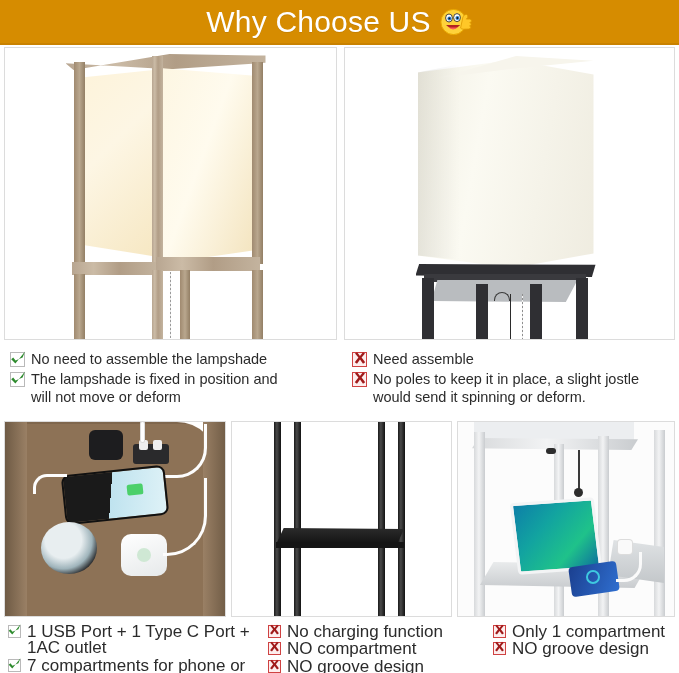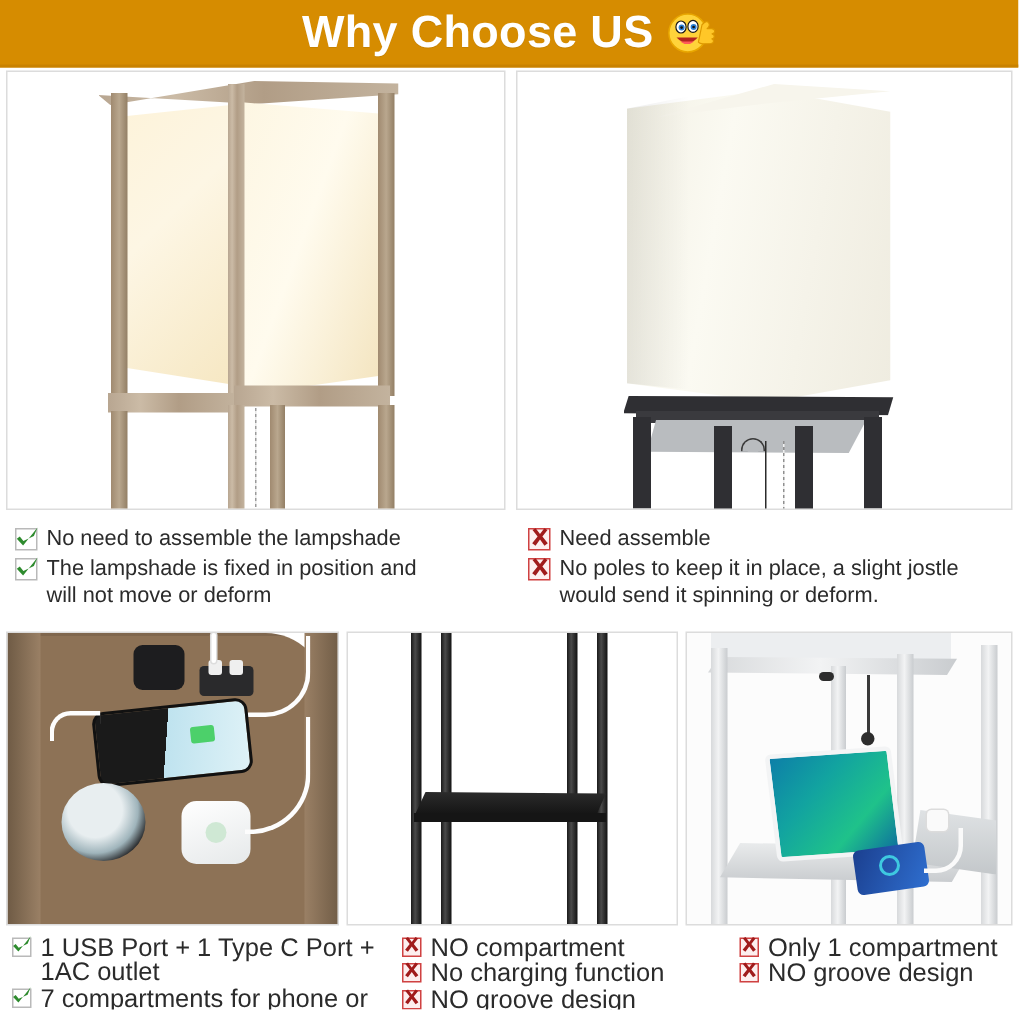--- a/index.html
+++ b/index.html
@@ -15,21 +15,21 @@
   .header {
     height: 45px; width: 100%;
     background: #d68c00;
     display: flex; align-items: center; justify-content: center;
     gap: 8px;
     border-bottom: 2px solid #c98200;
   }
   .header-title {
     color: #ffffff;
     font-size: 30px;
-    font-weight: bold;
+    font-weight: normal;
     letter-spacing: 0.2px;
     line-height: 1;
     text-shadow: 0 1px 0 rgba(0,0,0,.08);
   }
   .emoji-thumb { width: 34px; height: 34px; position: relative; flex: 0 0 auto; }
 
   
   .photo-panel {
     background: #fff;
     border: 1px solid #dcdcdc;
@@ -341,38 +341,38 @@
   </div>
 
   <div class="bullets list-bm">
     <div class="bullet-row">
       <span class="mark small">
         <span class="mark-box x"></span>
         <svg viewBox="0 0 20 20">
             <path d="M5 4.4 L7.1 3.2 L10 7 L12.9 3.2 L15 4.4 L11.6 8.6 L15.2 13.2 L13 14.8 L10 10.6 L7 14.8 L4.8 13.2 L8.4 8.6 Z" fill="#a01b1b"></path>
           </svg>
       </span>
+      <span class="bullet-text small">No charging function</span>
+    </div>
+    <div class="bullet-row">
+      <span class="mark small">
+        <span class="mark-box x"></span>
+        <svg viewBox="0 0 20 20">
+            <path d="M5 4.4 L7.1 3.2 L10 7 L12.9 3.2 L15 4.4 L11.6 8.6 L15.2 13.2 L13 14.8 L10 10.6 L7 14.8 L4.8 13.2 L8.4 8.6 Z" fill="#a01b1b"></path>
+          </svg>
+      </span>
       <span class="bullet-text small">NO compartment</span>
     </div>
     <div class="bullet-row">
       <span class="mark small">
         <span class="mark-box x"></span>
         <svg viewBox="0 0 20 20">
             <path d="M5 4.4 L7.1 3.2 L10 7 L12.9 3.2 L15 4.4 L11.6 8.6 L15.2 13.2 L13 14.8 L10 10.6 L7 14.8 L4.8 13.2 L8.4 8.6 Z" fill="#a01b1b"></path>
           </svg>
       </span>
-      <span class="bullet-text small">No charging function</span>
-    </div>
-    <div class="bullet-row">
-      <span class="mark small">
-        <span class="mark-box x"></span>
-        <svg viewBox="0 0 20 20">
-            <path d="M5 4.4 L7.1 3.2 L10 7 L12.9 3.2 L15 4.4 L11.6 8.6 L15.2 13.2 L13 14.8 L10 10.6 L7 14.8 L4.8 13.2 L8.4 8.6 Z" fill="#a01b1b"></path>
-          </svg>
-      </span>
       <span class="bullet-text small">NO groove design</span>
     </div>
   </div>
 
   <div class="bullets list-br">
     <div class="bullet-row">
       <span class="mark small">
         <span class="mark-box x"></span>
         <svg viewBox="0 0 20 20">
             <path d="M5 4.4 L7.1 3.2 L10 7 L12.9 3.2 L15 4.4 L11.6 8.6 L15.2 13.2 L13 14.8 L10 10.6 L7 14.8 L4.8 13.2 L8.4 8.6 Z" fill="#a01b1b"></path>

